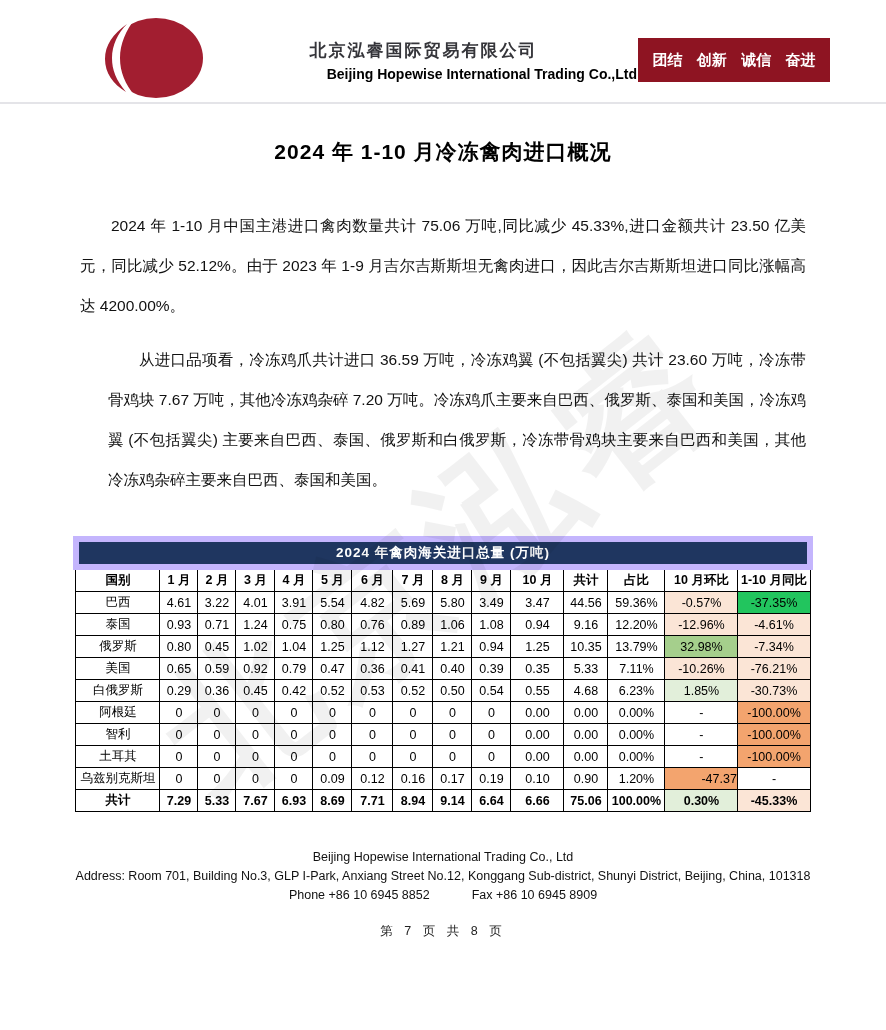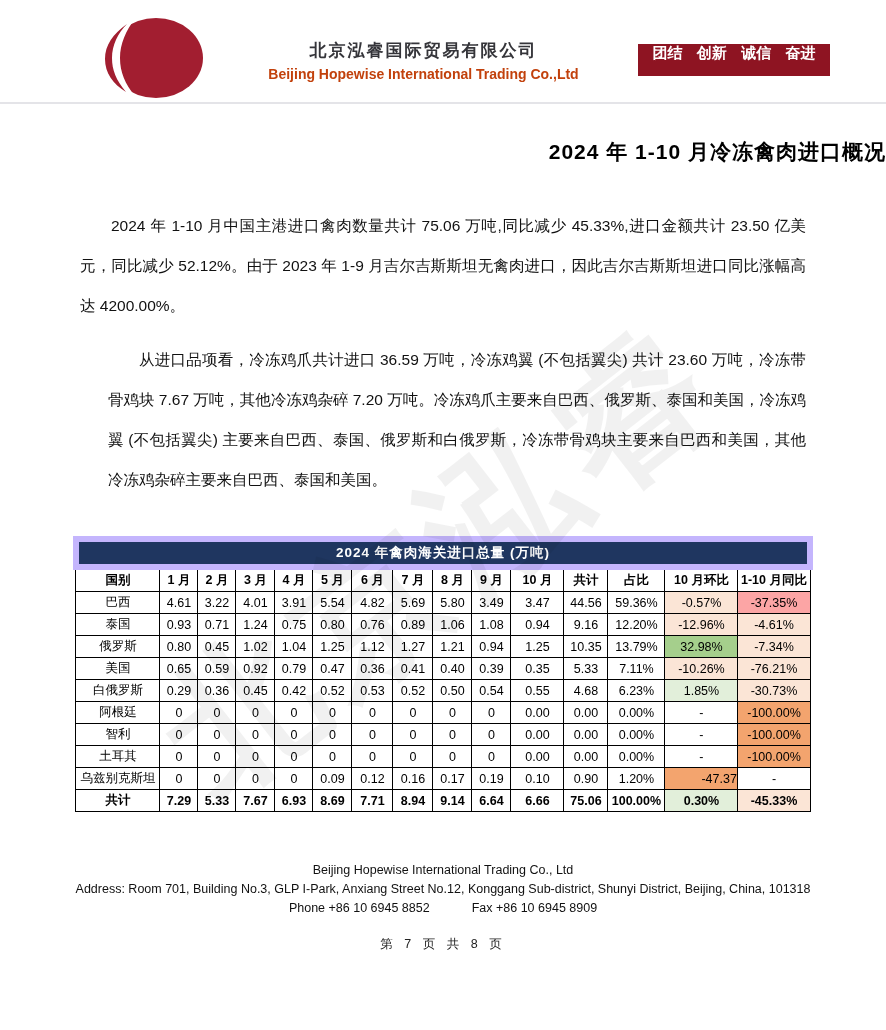--- a/index.html
+++ b/index.html
@@ -14,29 +14,29 @@
     display:flex; align-items:center;
     padding:18px 56px 0 98px; height:104px;
     border-bottom:2px solid #e4e4e8;
   }
   .logo-wrap { width:112px; flex:0 0 auto; }
   .company-block { flex:1 1 auto; text-align:center; padding-right:1px; }
   .company-cn {
     font-family:"Liberation Serif", serif;
     font-size:17px; letter-spacing:2px; color:#35353a; font-weight:600;
   }
-  .company-en { font-size:14px; font-weight:bold; color:#c2410c; margin-top:4px; }
+  .company-en { font-size:14px; font-weight:bold; color:#000000; margin-top:4px;text-align:right; }
   .values-banner {
-    flex:0 0 auto; width:192px; height:32px; background:#8e1422;
-    display:flex; align-items:flex-start; justify-content:space-evenly;
+    flex:0 0 auto; width:192px; height:44px; background:#8e1422;
+    display:flex; align-items:center; justify-content:space-evenly;
     color:#fff; font-size:15px; font-weight:bold;
   }
   
   .doc-title {
-    margin-top:34px; text-align:right;
+    margin-top:34px; text-align:center;
     font-size:21px; font-weight:bold; color:#000; letter-spacing:1px;
   }
   
   .body-paragraphs { margin:40px 80px 0 80px; }
   .body-paragraphs p {
     font-size:15.5px; line-height:40px; text-align:justify;
     text-indent:2em; color:#111;
   }
   .body-paragraphs p + p { margin-top:14px;margin-left:28px; }
   
@@ -49,21 +49,21 @@
     border:1px solid #000; text-align:center; vertical-align:middle;
     padding:2px 1px; height:22px; overflow:hidden; white-space:nowrap;
   }
   tr.table-title-row th {
     background:#1f3660; color:#fff; font-size:13.5px; font-weight:bold;
     height:21px; letter-spacing:1px; border:6px solid #c4b5fd;
   }
   tr.table-header-row th { font-weight:bold; height:16px; background:#fff; }
   tr.bold-row td { font-weight:bold; }
   
-  .footer { margin-top:49px; text-align:center; color:#111; }
+  .footer { margin-top:36px; text-align:center; color:#111; }
   .footer-line { font-size:12.5px; line-height:19px; }
   .phone-fax { display:flex; justify-content:center; gap:42px; font-size:12.5px; line-height:19px; }
   .page-info { margin-top:18px; font-size:12.5px; letter-spacing:4px; color:#222; }
   
   .watermark {
     position:absolute; left:50%; top:560px; z-index:4;
     transform:translate(-50%,-50%) rotate(-38deg);
     font-size:150px; font-weight:bold; letter-spacing:14px;
     color:#000; opacity:0.05; pointer-events:none; white-space:nowrap;
   }
@@ -151,21 +151,21 @@
             <td>3.91</td>
             <td>5.54</td>
             <td>4.82</td>
             <td>5.69</td>
             <td>5.80</td>
             <td>3.49</td>
             <td>3.47</td>
             <td>44.56</td>
             <td>59.36%</td>
             <td style="background: rgb(251, 229, 214);">-0.57%</td>
-            <td style="background: #fca5a5; text-align: center;">-37.35%</td>
+            <td style="background: #22c55e; text-align: center;">-37.35%</td>
           </tr>
           <tr>
             <td>泰国</td>
             <td>0.93</td>
             <td>0.71</td>
             <td>1.24</td>
             <td>0.75</td>
             <td>0.80</td>
             <td>0.76</td>
             <td>0.89</td>

